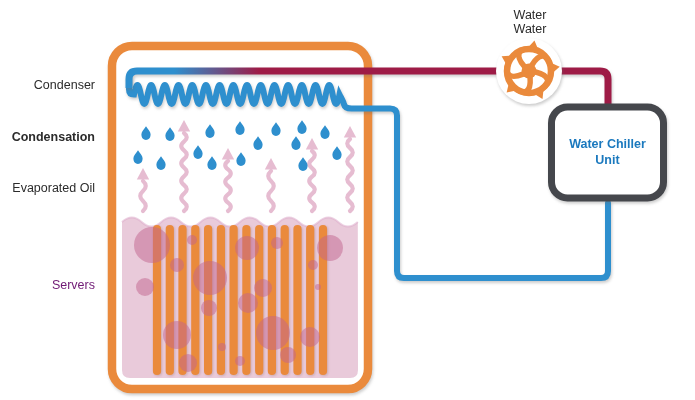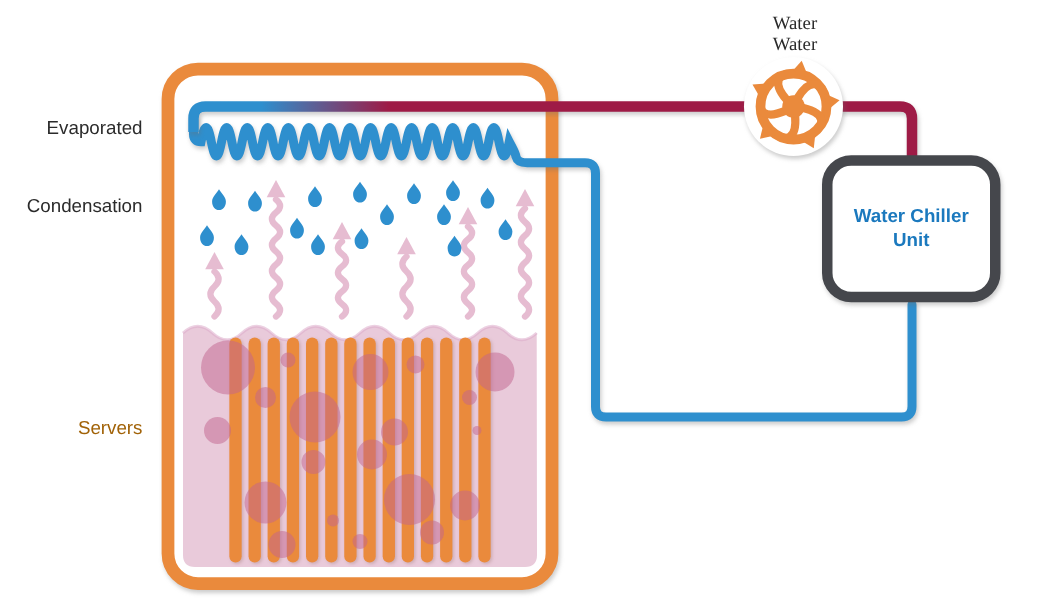--- a/index.html
+++ b/index.html
@@ -4,21 +4,21 @@
 <style>
   html,body{margin:0;padding:0;background:#ffffff;}
   .stage{
     position:relative;width:695px;height:400px;background:#fff;overflow:hidden;
     font-family:"Liberation Sans",sans-serif;color:#2b2b2b;font-size:12.5px;
   }
   svg{position:absolute;left:0;top:0;}
   .lbl{position:absolute;white-space:nowrap;line-height:1.15;}
   .lbl.right{text-align:right;}
   #lbl-condenser{right:600px;top:78px;}
-  #lbl-condensation{right:600px;top:130px;}
+  #lbl-condensation{right:600px;top:130px;font-weight:bold;}
   #lbl-evaporated-oil{right:600px;top:181px;}
   #lbl-servers{right:600px;top:278px;}
   #lbl-warm{right:342px;top:49px;}
   #lbl-pump{left:530px;top:8px;transform:translateX(-50%);text-align:center;}
   #lbl-pump span{display:block;}
   #lbl-cold{left:507px;top:284px;transform:translateX(-50%);}
   #lbl-chiller{
     left:551px;top:107px;width:113px;height:92px;display:flex;align-items:center;
     justify-content:center;text-align:center;font-weight:bold;font-size:12.5px;
     line-height:1.25;padding:0 9px;box-sizing:border-box;white-space:normal;
@@ -147,26 +147,27 @@
         <polygon points="-1,-31 -6.5,-21.5 5.5,-21.5" fill="#ea8a3c" transform="rotate(228)"></polygon>
         <path d="M 3,-6 C 11,-19 18,-16 20.5,-8" fill="none" stroke="#ea8a3c" stroke-width="5.5" stroke-linecap="round" transform="rotate(288)"></path>
         <polygon points="-1,-31 -6.5,-21.5 5.5,-21.5" fill="#ea8a3c" transform="rotate(300)"></polygon>
         <circle cx="0" cy="0" r="7.5" fill="#ea8a3c"></circle>
       </g>
       <g style="filter:drop-shadow(1.5px 2.5px 1.5px rgba(110,110,110,0.35))">
         <rect x="551.5" y="107" width="112" height="91" rx="16" fill="#fff" stroke="#45474c" stroke-width="7"></rect>
       </g>
     </svg>
 
-  <div class="lbl right" id="lbl-condenser" style="color: rgb(43, 43, 43);">Evaporated</div>
+  <div class="lbl right" id="lbl-condenser" style="color: rgb(43, 43, 43);">Condenser</div>
   <div class="lbl right" id="lbl-condensation" style="color: rgb(43, 43, 43);">Condensation</div>
-  <div class="lbl right" id="lbl-servers" style="color: #a16207;">Servers</div>
+  <div class="lbl right" id="lbl-evaporated-oil" style="color: rgb(43, 43, 43);">Evaporated Oil</div>
+  <div class="lbl right" id="lbl-servers" style="color: #701a75;">Servers</div>
 
 
-  <div class="lbl" id="lbl-pump" style="color: rgb(43, 43, 43); font-family: Liberation Serif, serif;">
+  <div class="lbl" id="lbl-pump" style="color: rgb(43, 43, 43);">
     <span>Water</span>
     <span>Water</span>
   </div>
 
 
   <div class="lbl" id="lbl-chiller" style="color: rgb(27, 121, 190);">Water Chiller Unit</div>
 
 </div>
 
 </body></html>

